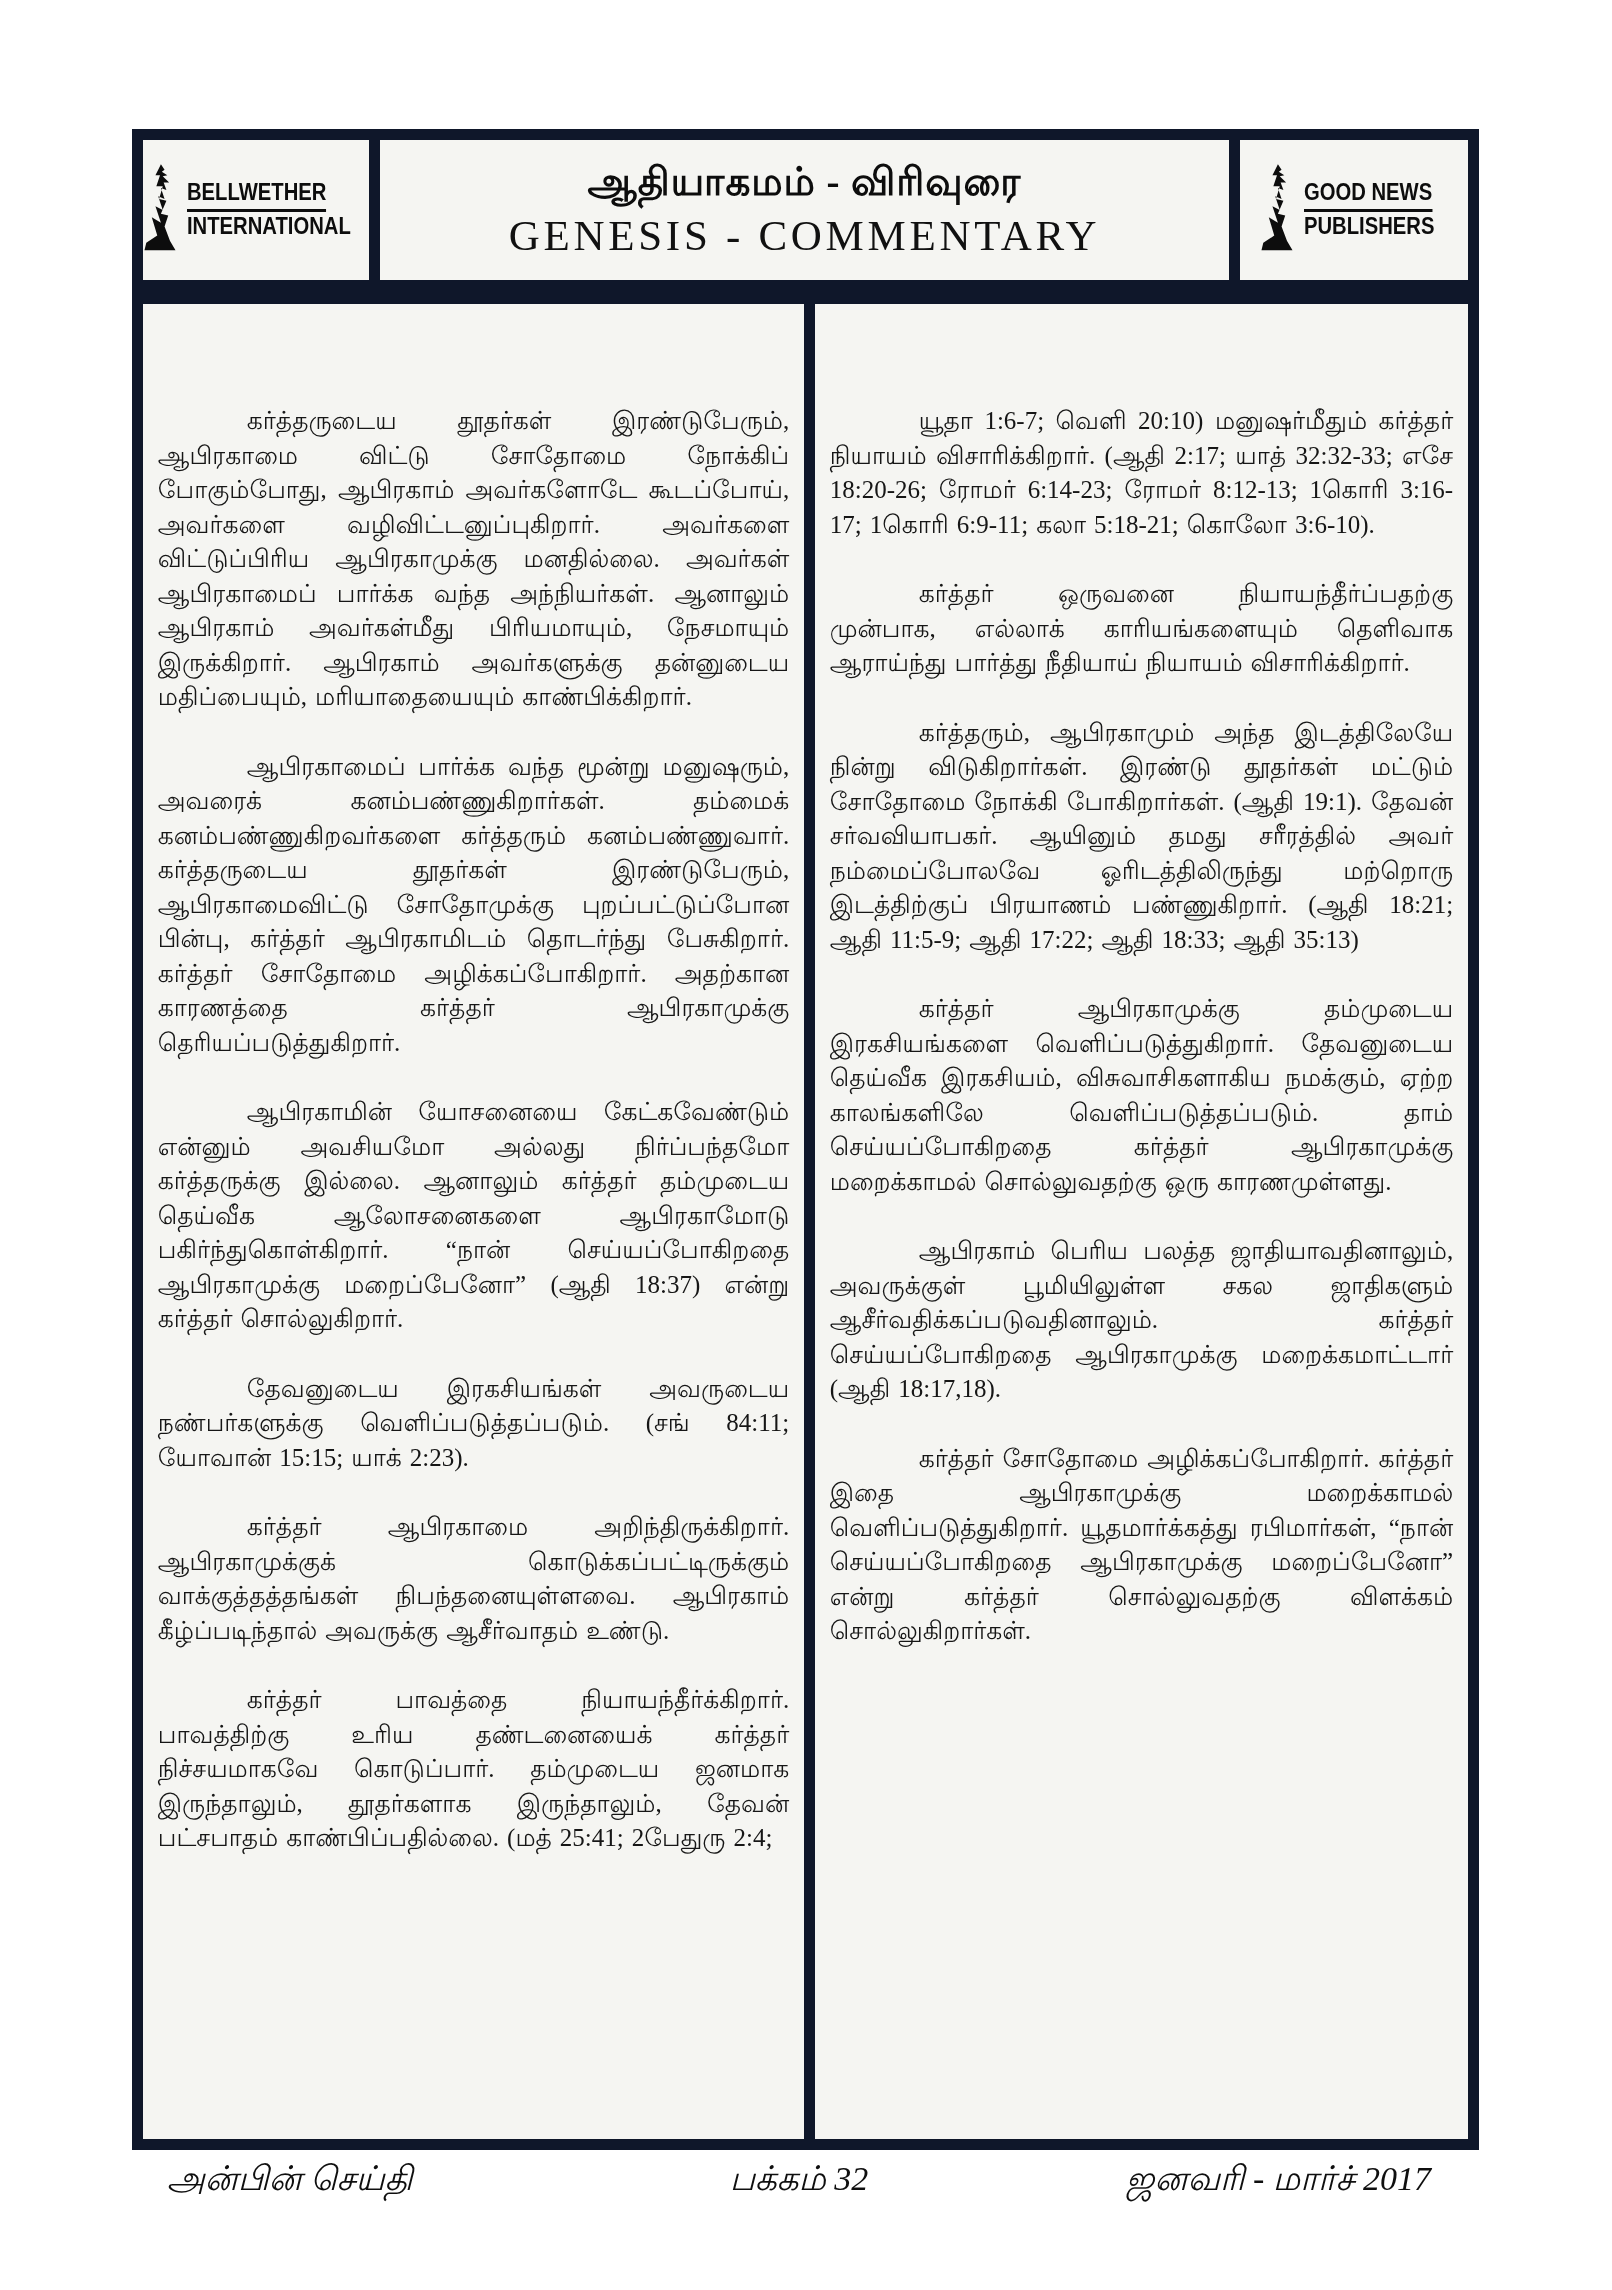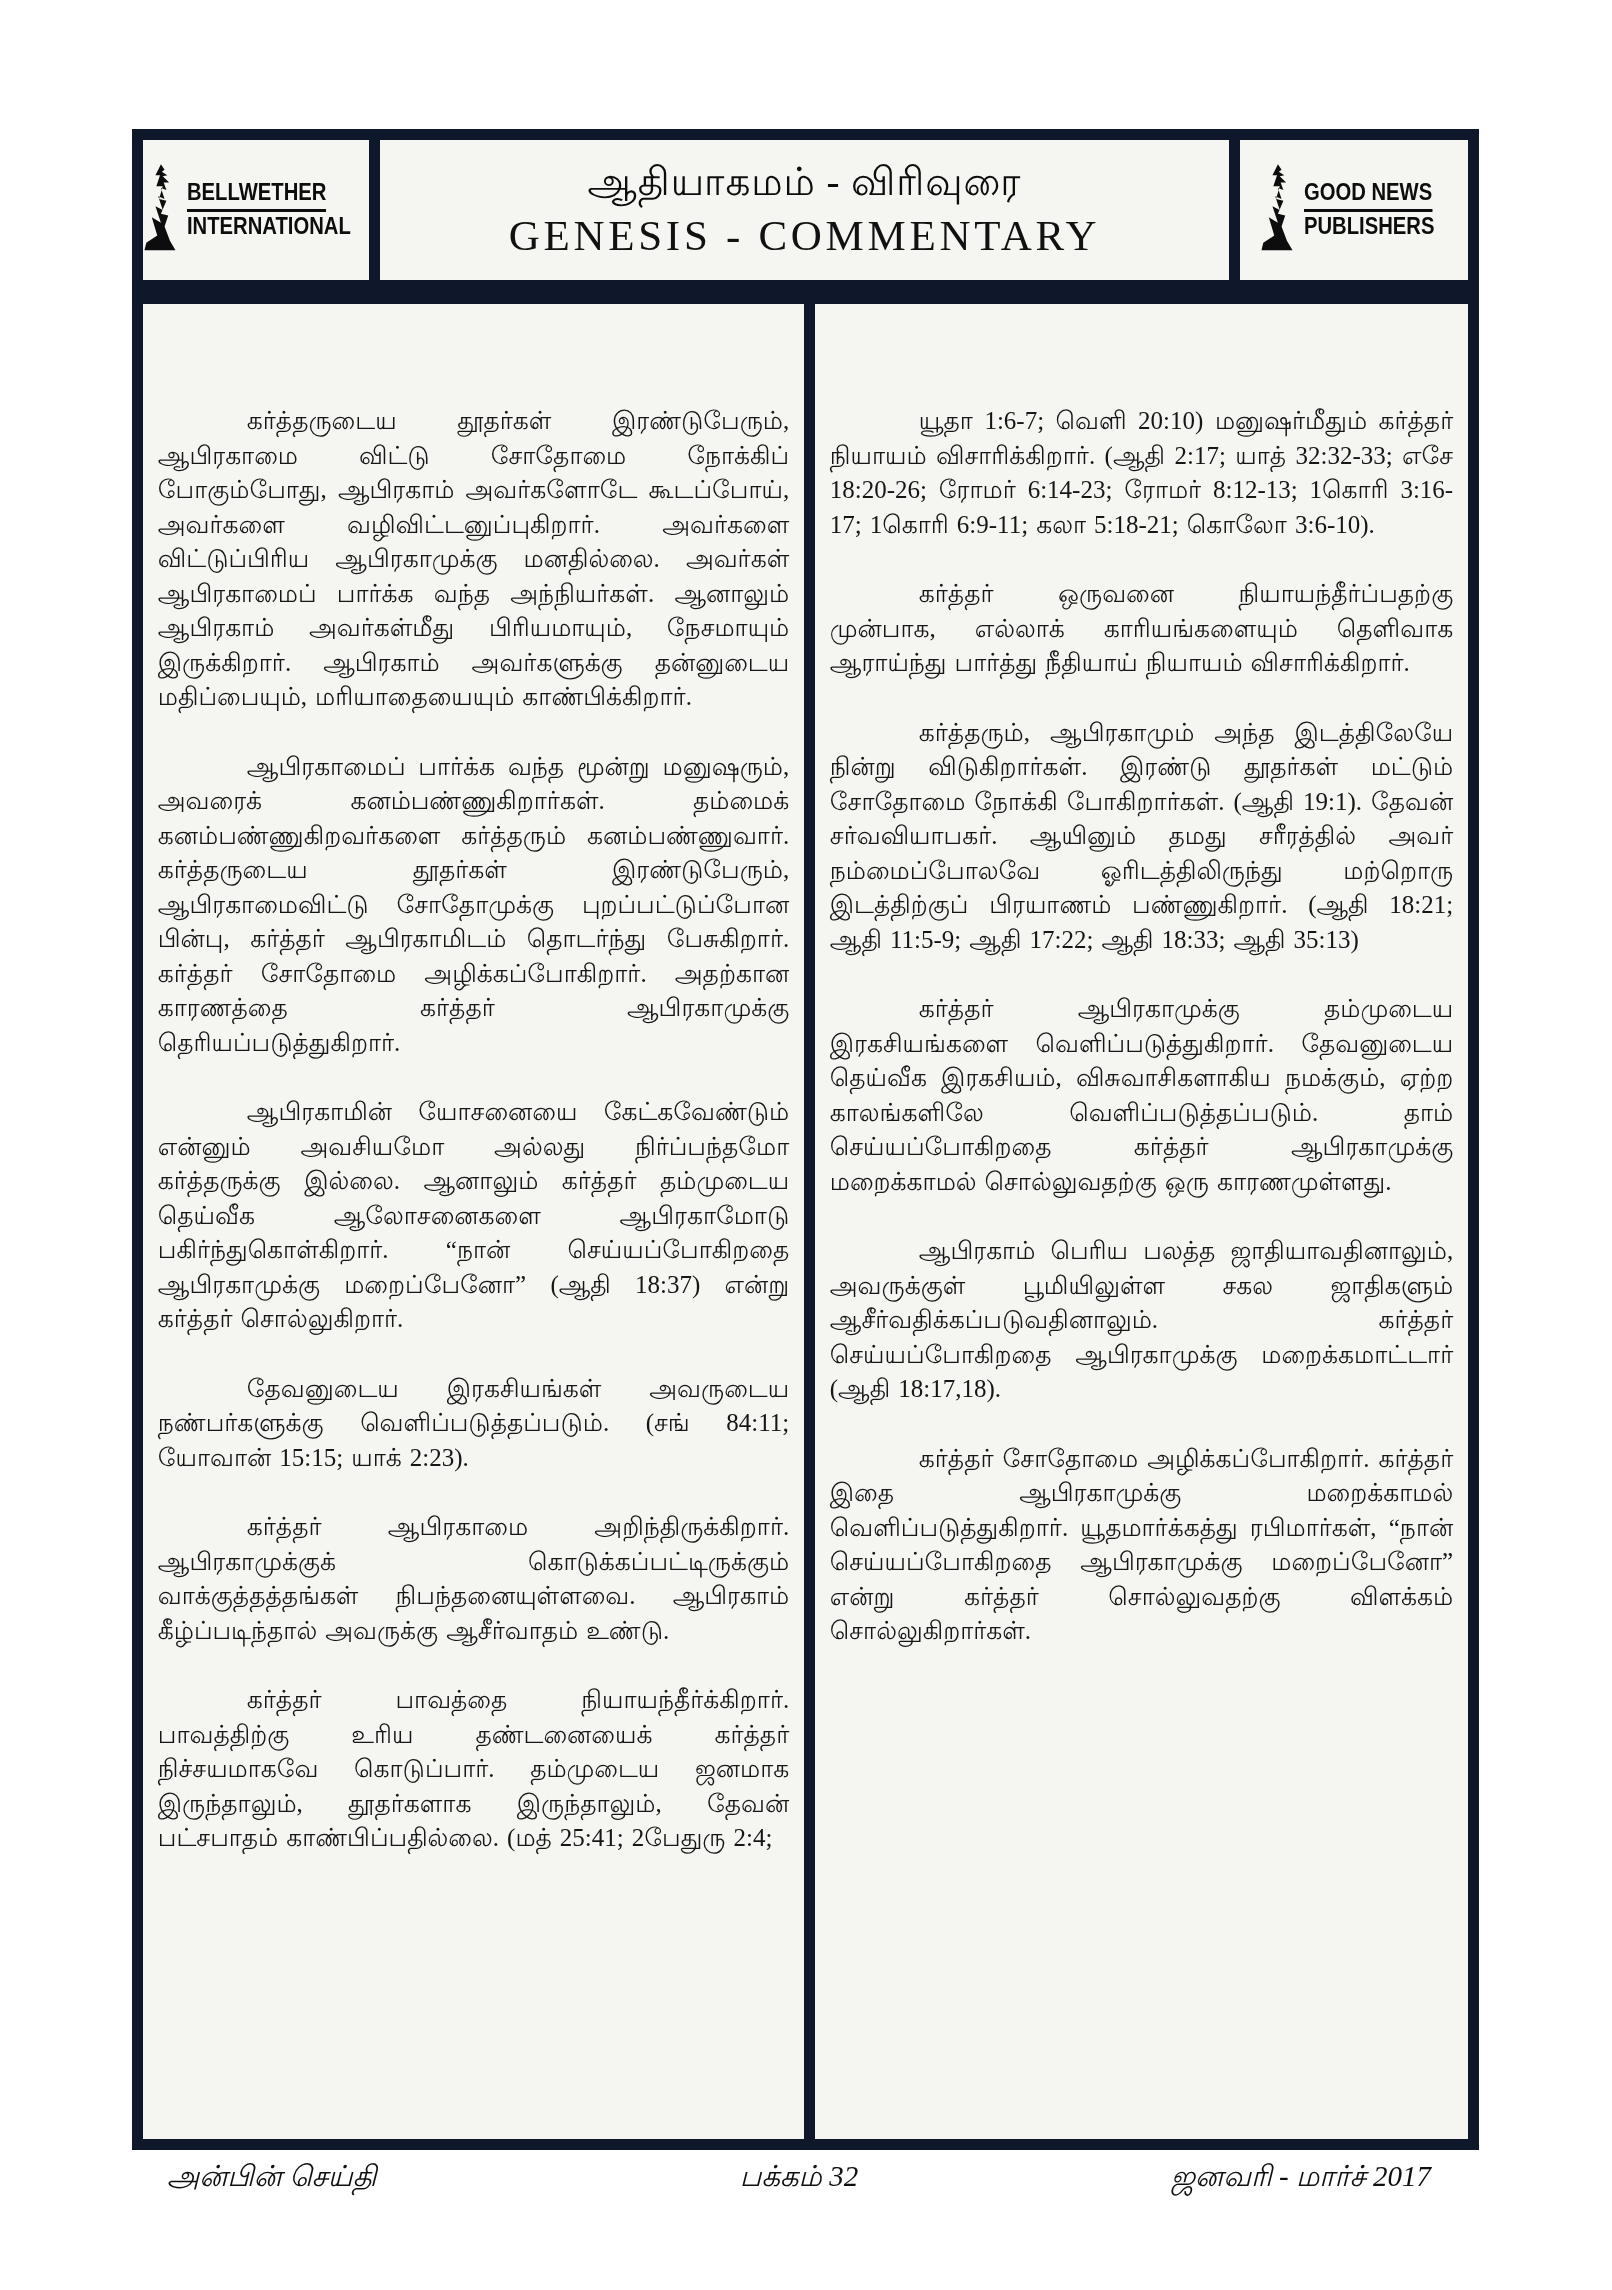--- a/index.html
+++ b/index.html
@@ -40,21 +40,21 @@
     white-space: nowrap;
   }
   .logo-text .l1 { border-bottom: 3.7px solid #0d0d0d; padding-bottom: 2.8px; display: inline-block; }
   .logo-text .l2 { display: block; padding-top: 2.8px; }
 
   .title-box {
     display: flex; flex-direction: column; align-items: center; justify-content: center;
     padding: 5.5px 9.2px;
   }
   .title-tamil {
-    font-weight: normal; font-size: 39px; letter-spacing: 0.9px; color: #0d0d0d;
+    font-weight: bold; font-size: 39px; letter-spacing: 0.9px; color: #0d0d0d;
     line-height: 1.1;
   }
   .title-english {
     font-family: "Liberation Serif", serif;
     font-size: 43px; letter-spacing: 3.7px; color: #111;
     margin-top: 9px; line-height: 1.05;
   }
 
   
   .body-row {
@@ -70,21 +70,21 @@
   .text-col p {
     margin: 0 0 35px 0;
     text-indent: 89px;
     word-spacing: 1.8px;
   }
 
   
   .footer {
     position: absolute; left: 132px; top: 2160px; width: 1347px;
     display: flex; align-items: center;
-    font-style: italic; font-size: 29px; color: #0f0f0f;
+    font-style: italic; font-size: 34px; color: #0f0f0f;
   }
   .footer .f-left  { flex: 1 1 0; text-align: left;  padding-left: 35px; }
   .footer .f-mid   { flex: 1 1 0; text-align: center; }
   .footer .f-right { flex: 1 1 0; text-align: right; padding-right: 48px; }
 </style>
 </head>
 <body>
 
 <div class="page">
 

